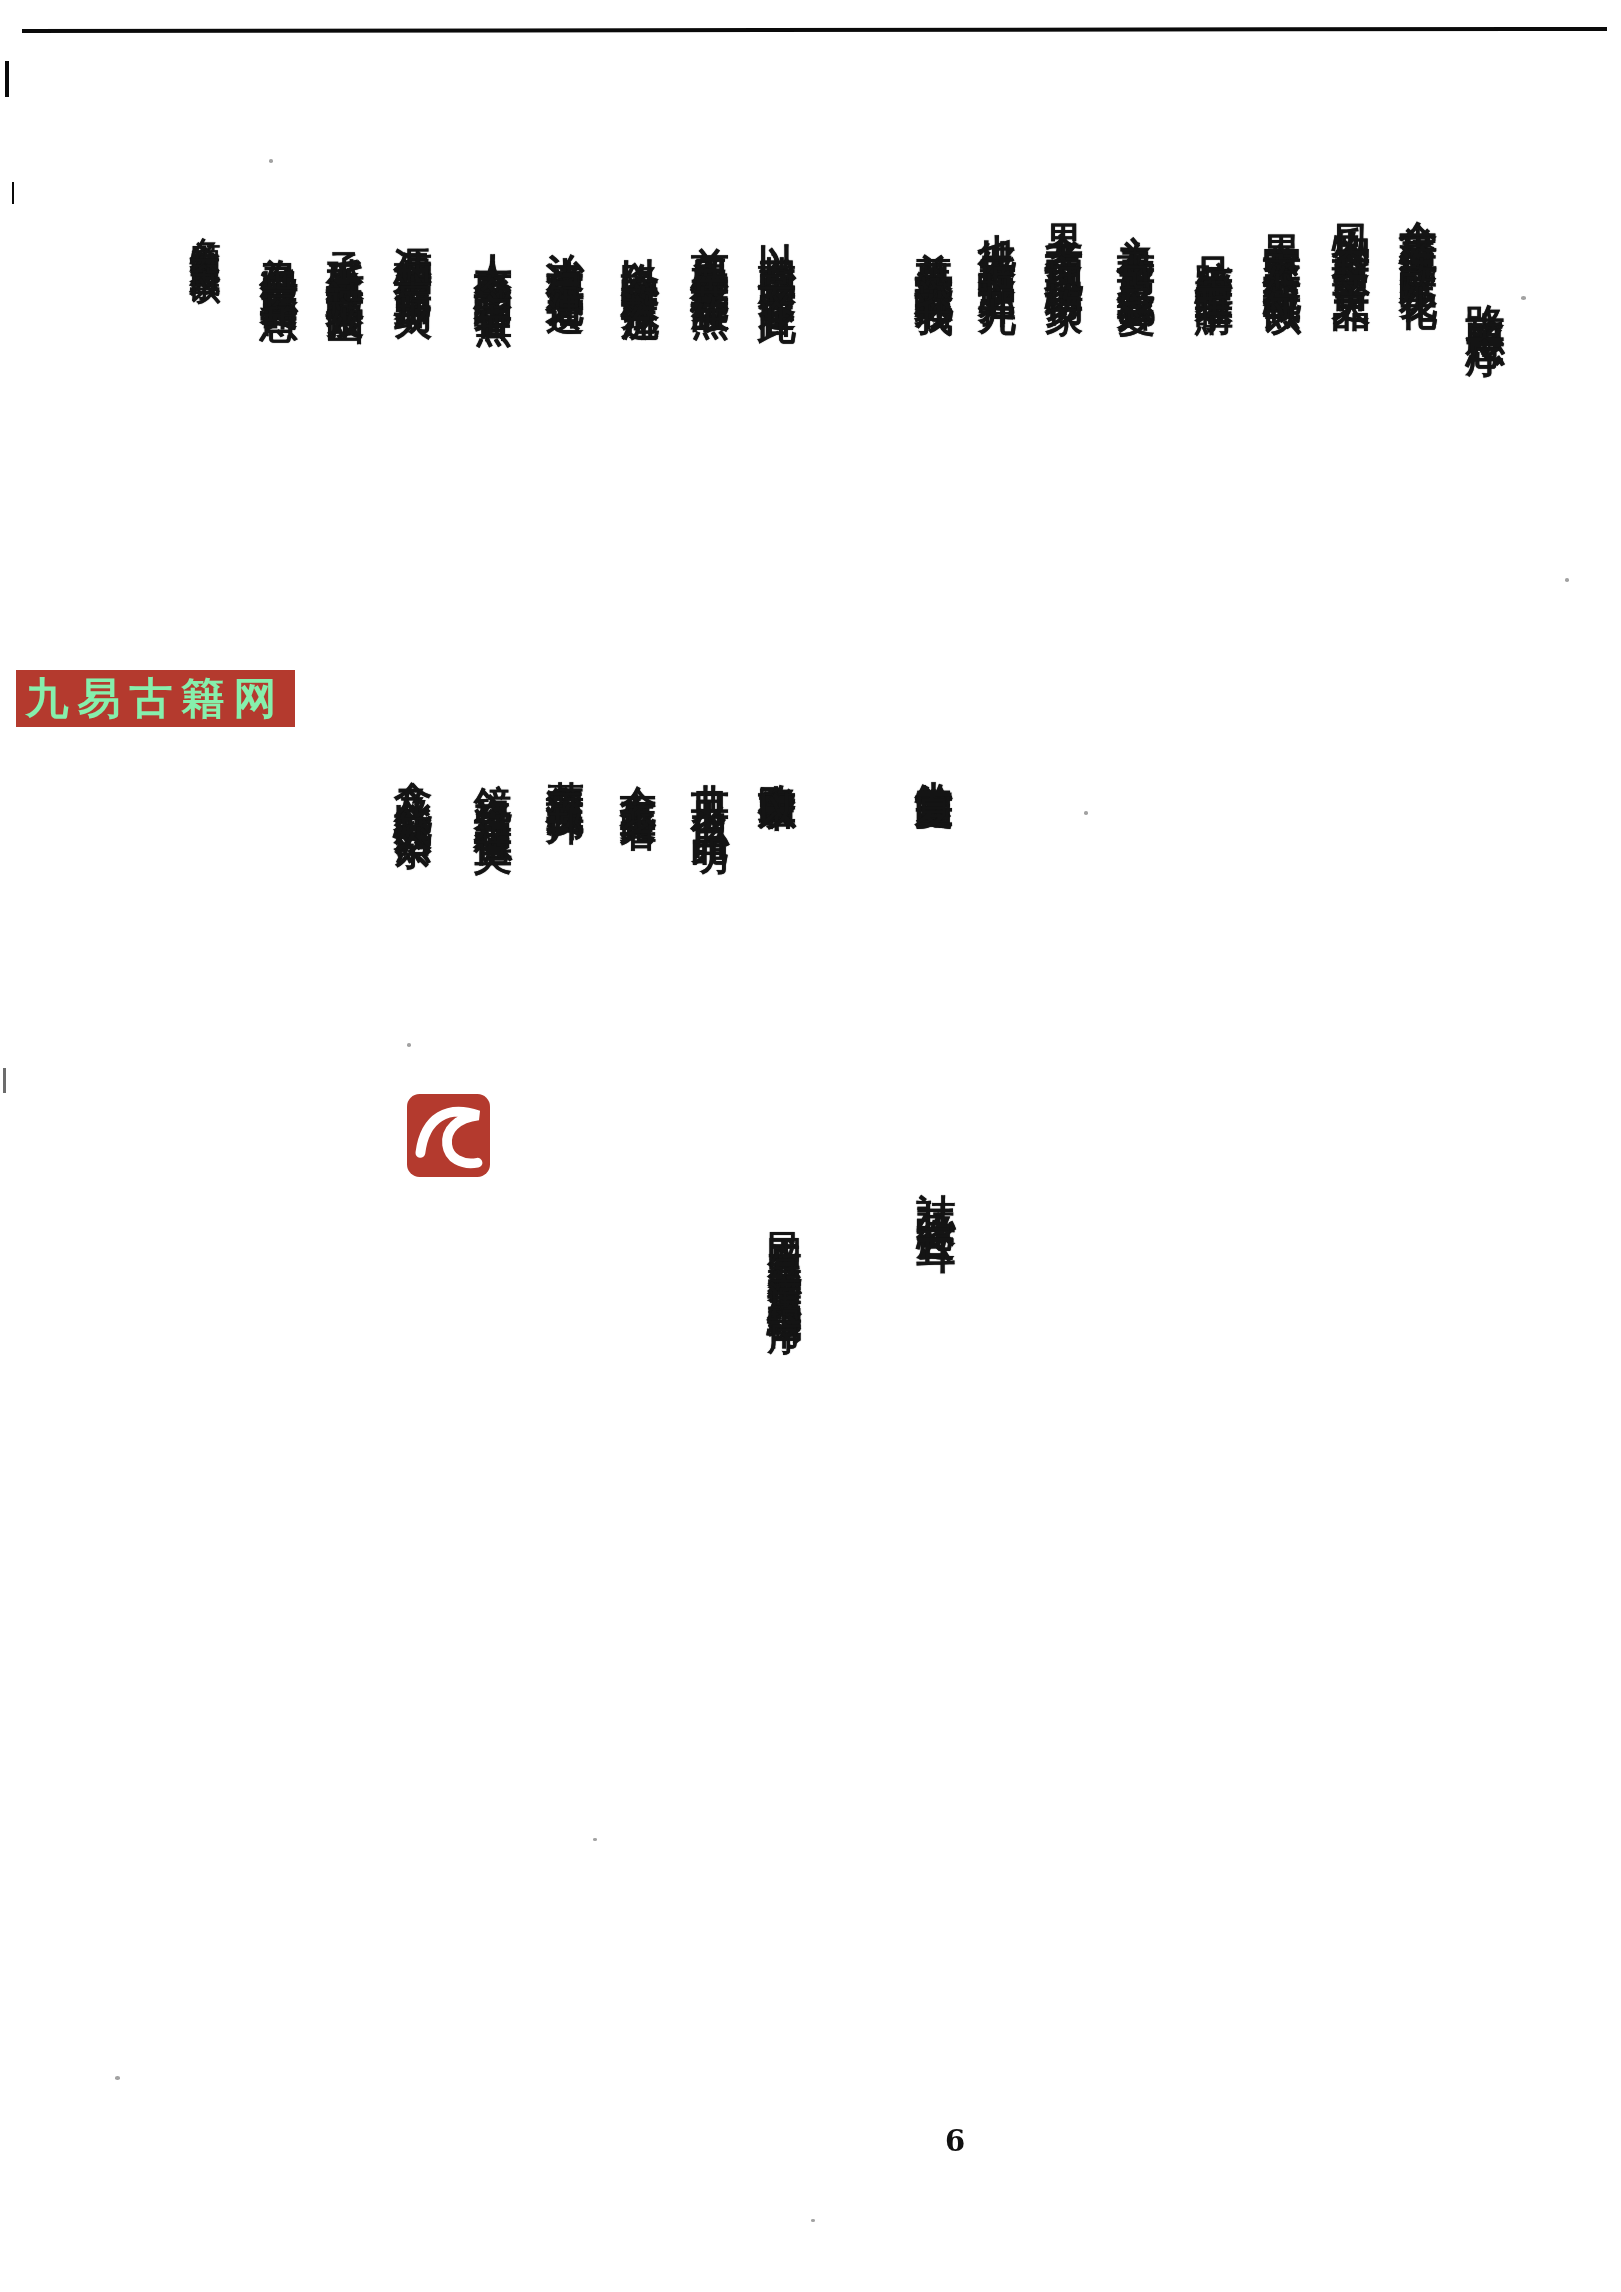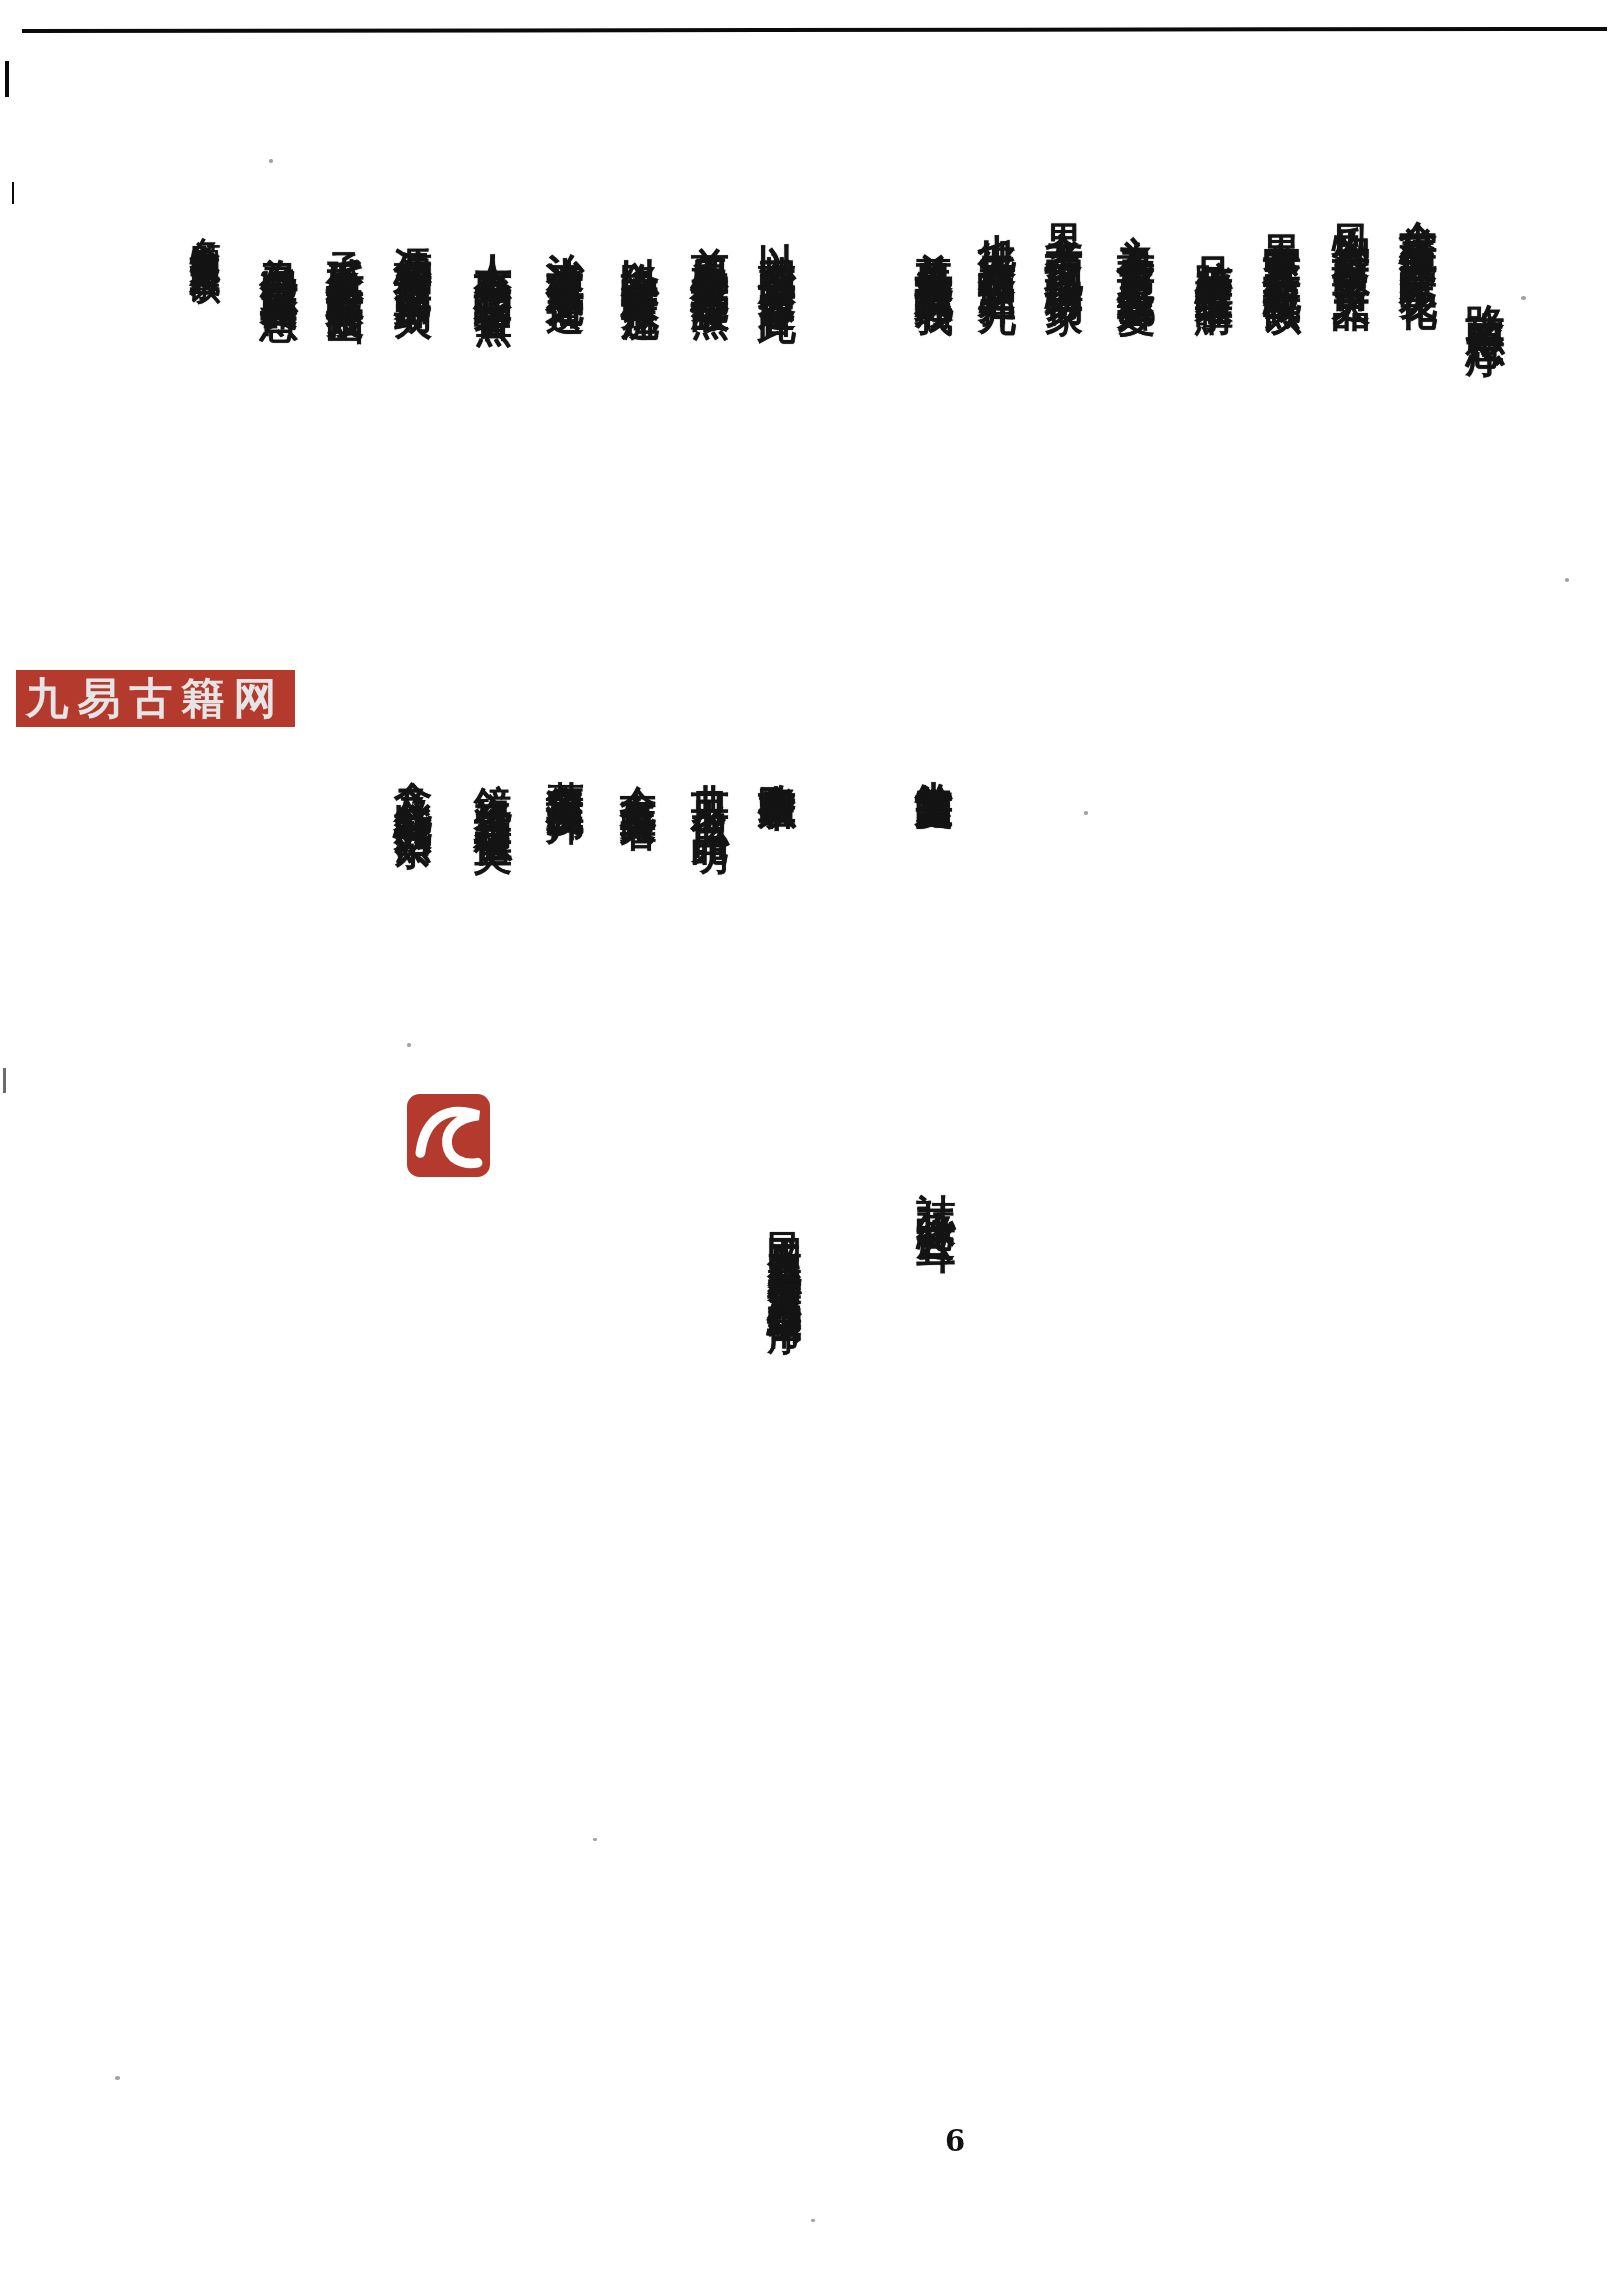--- a/index.html
+++ b/index.html
@@ -97,21 +97,21 @@
       <div class="v-col" style="left: 751px; top: 754px; font-size: 38px; letter-spacing: 0.9px; color: rgb(20, 20, 20);">務者路南在唐宋以</div>
       <div class="v-col" style="left: 684px; top: 754px; font-size: 38px; letter-spacing: 9px; color: rgb(20, 20, 20);">典可考似自元明</div>
       <div class="v-col" style="left: 614px; top: 757px; font-size: 36px; letter-spacing: 3.6px; color: rgb(20, 20, 20);">今六七百年矣其距省</div>
       <div class="v-col" style="left: 539px; top: 751px; font-size: 38px; letter-spacing: 3.6px; color: rgb(20, 20, 20);">舊章凐焉滅沒俾邦</div>
       <div class="v-col" style="left: 467px; top: 754px; font-size: 38px; letter-spacing: 7.2px; color: rgb(20, 20, 20);">鏡之資宗功祖德莫</div>
       <div class="v-col" style="left: 387px; top: 751px; font-size: 38px; letter-spacing: 7.2px; color: rgb(20, 20, 20);">念及此能無憾然余</div>
       <div class="v-col" style="left: 910px; top: 1162px; font-size: 39px; letter-spacing: 9px; color: rgb(20, 20, 20);">誌其緣起云耳</div>
       <div class="v-col" style="left: 762px; top: 1205px; font-size: 34px; letter-spacing: 5.4px; color: rgb(20, 20, 20);">民國六年九月縣知事洱源馬標錦颿甫序</div>
     </div>
 
-  <div id="wm-banner" style="background: rgb(180, 58, 46); color: #e5e5e5;">
+  <div id="wm-banner" style="background: rgb(180, 58, 46); color: #86efac;">
     <span>九易古籍网</span>
   </div>
 
   <div id="wm-seal">
     <svg width="83" height="83" viewBox="0 0 93 93">
       <rect x="0" y="0" width="93" height="93" rx="14" fill="#b43a2e"></rect>
       <path d="M15 66 C 20 26, 46 12, 80 24 C 56 27, 43 40, 45 57 C 47 72, 61 80, 79 77" stroke="#ffffff" stroke-width="11" fill="none" stroke-linecap="round"></path>
     </svg>
   </div>
 

